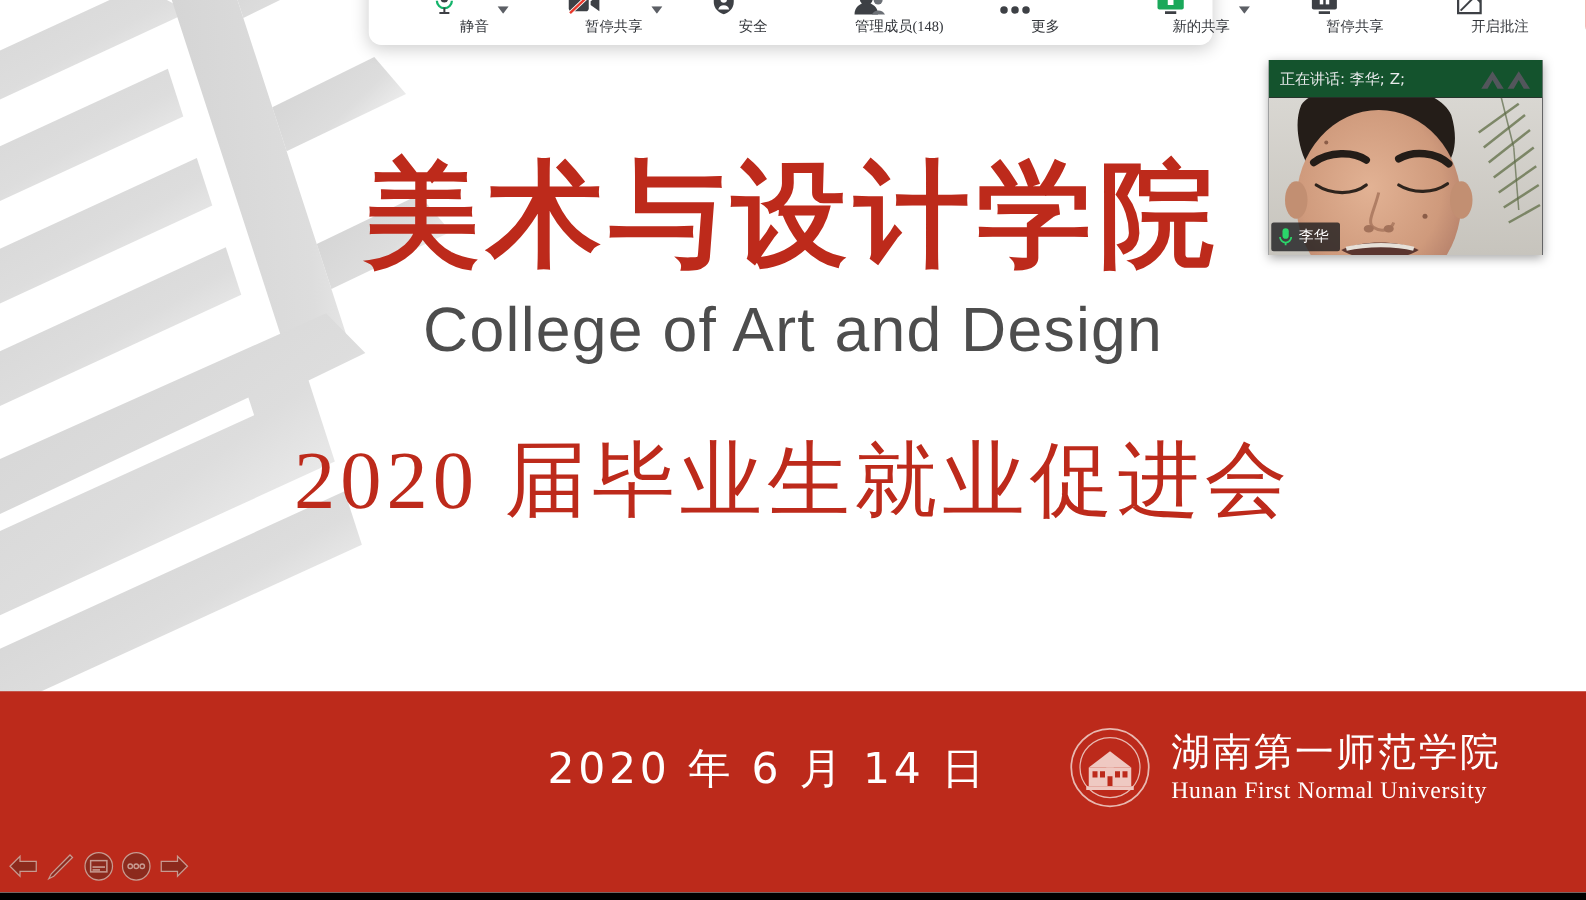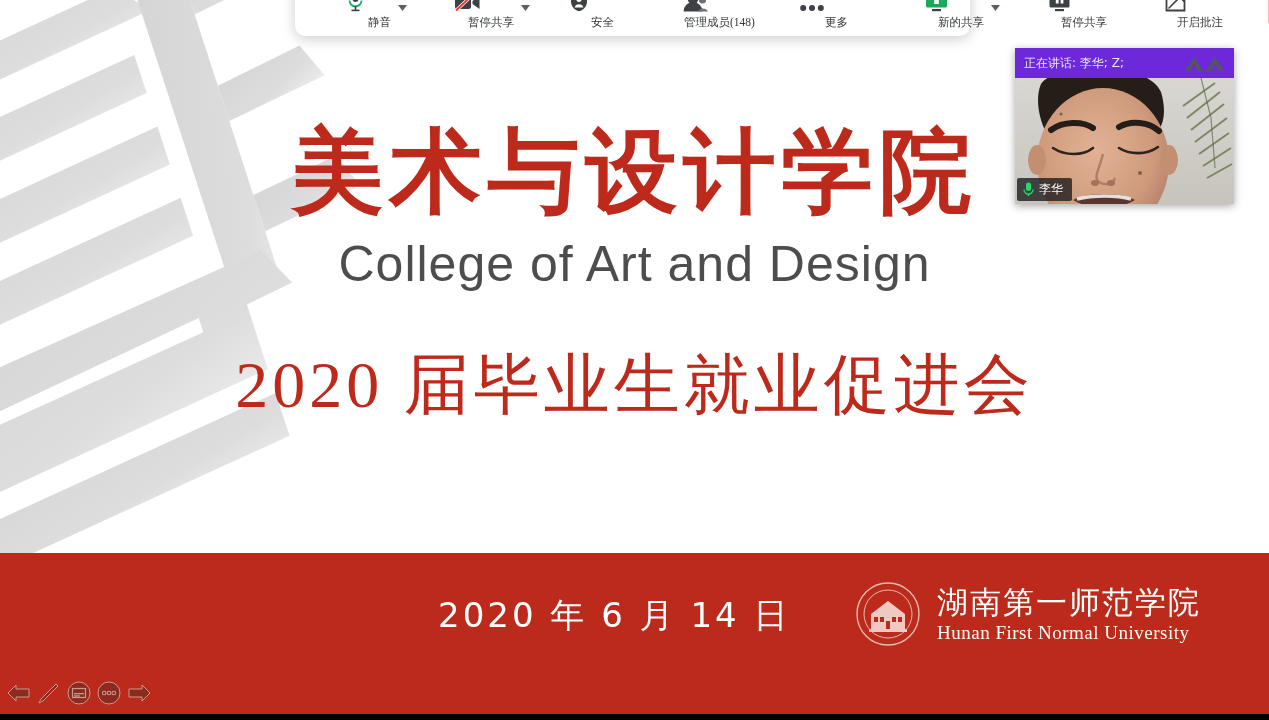--- a/index.html
+++ b/index.html
@@ -158,21 +158,21 @@
     width:219px; height:156px;
     background:#2b2d31;
     box-shadow:0 2px 8px rgba(0,0,0,0.35);
     z-index:55;
     overflow:hidden;
   }
   .vp-header {
     position:relative; height:30px;
     display:flex; align-items:center;
     padding-left:9px;
-    background:#6d28d9;
+    background:#14532d;
   }
   .vp-speaking {
     font-size:12px; color:#e9eaec;
     font-family:"DejaVu Sans","Liberation Sans",sans-serif;
     white-space:nowrap;
   }
   .vp-collapse {
     position:absolute; right:7px; top:6px;
     display:flex; gap:1px; cursor:pointer;
   }

